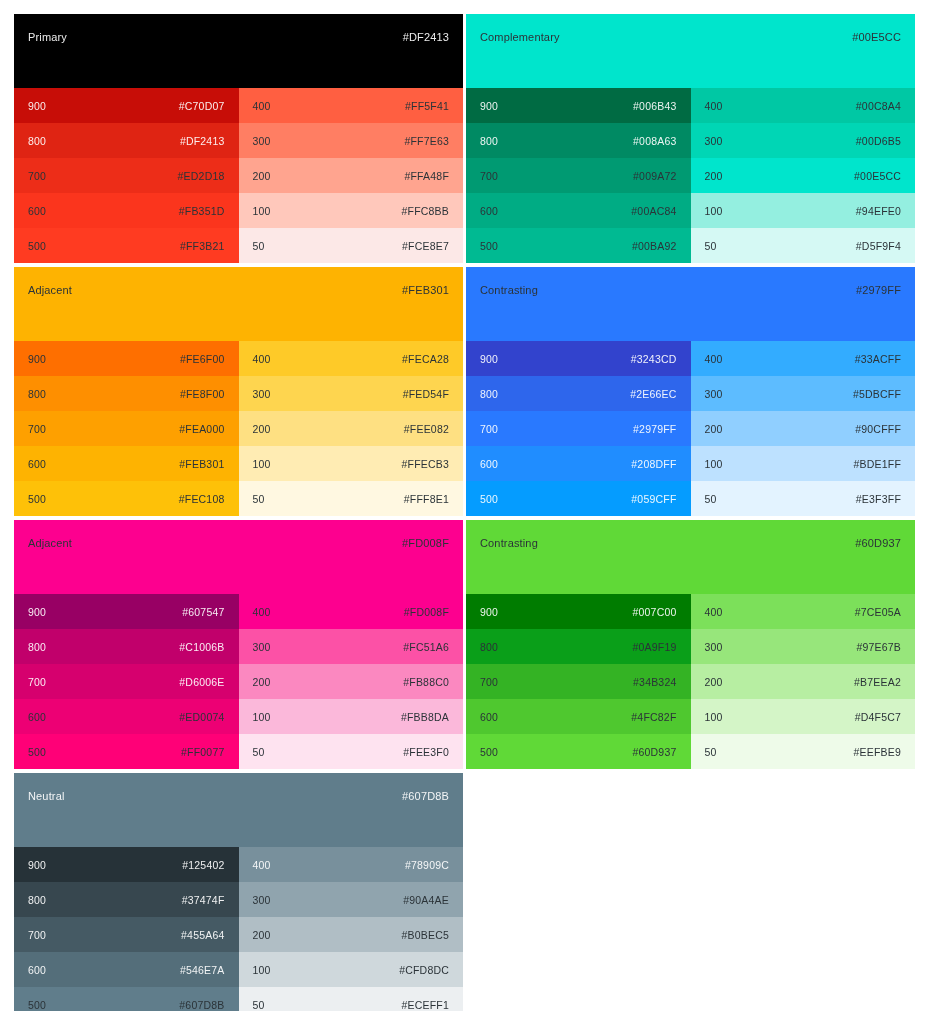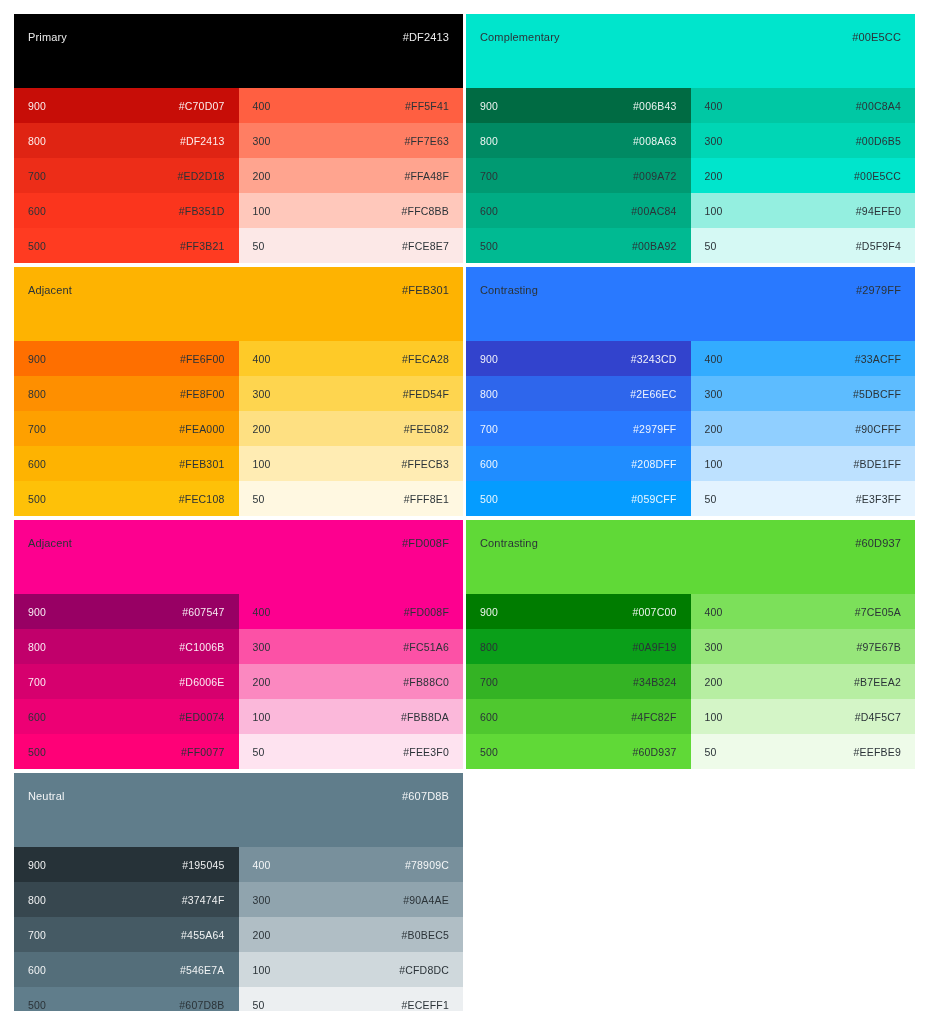--- a/index.html
+++ b/index.html
@@ -399,21 +399,21 @@
     </div>
     <div class="palette-panel">
       <div class="panel-header" style="background: rgb(96, 125, 139);">
         <span class="panel-title txt-light">Neutral</span>
         <span class="panel-hex txt-light">#607D8B</span>
       </div>
       <div class="shade-rows">
         <div class="shade-col">
           <div class="shade-row" style="background: rgb(38, 50, 56);">
             <span class="shade-name txt-light">900</span>
-            <span class="shade-hex txt-light">#195045</span>
+            <span class="shade-hex txt-light">#125402</span>
           </div>
           <div class="shade-row" style="background: rgb(55, 71, 79);">
             <span class="shade-name txt-light">800</span>
             <span class="shade-hex txt-light">#37474F</span>
           </div>
           <div class="shade-row" style="background: rgb(69, 90, 100);">
             <span class="shade-name txt-light">700</span>
             <span class="shade-hex txt-light">#455A64</span>
           </div>
           <div class="shade-row" style="background: rgb(84, 110, 122);">

